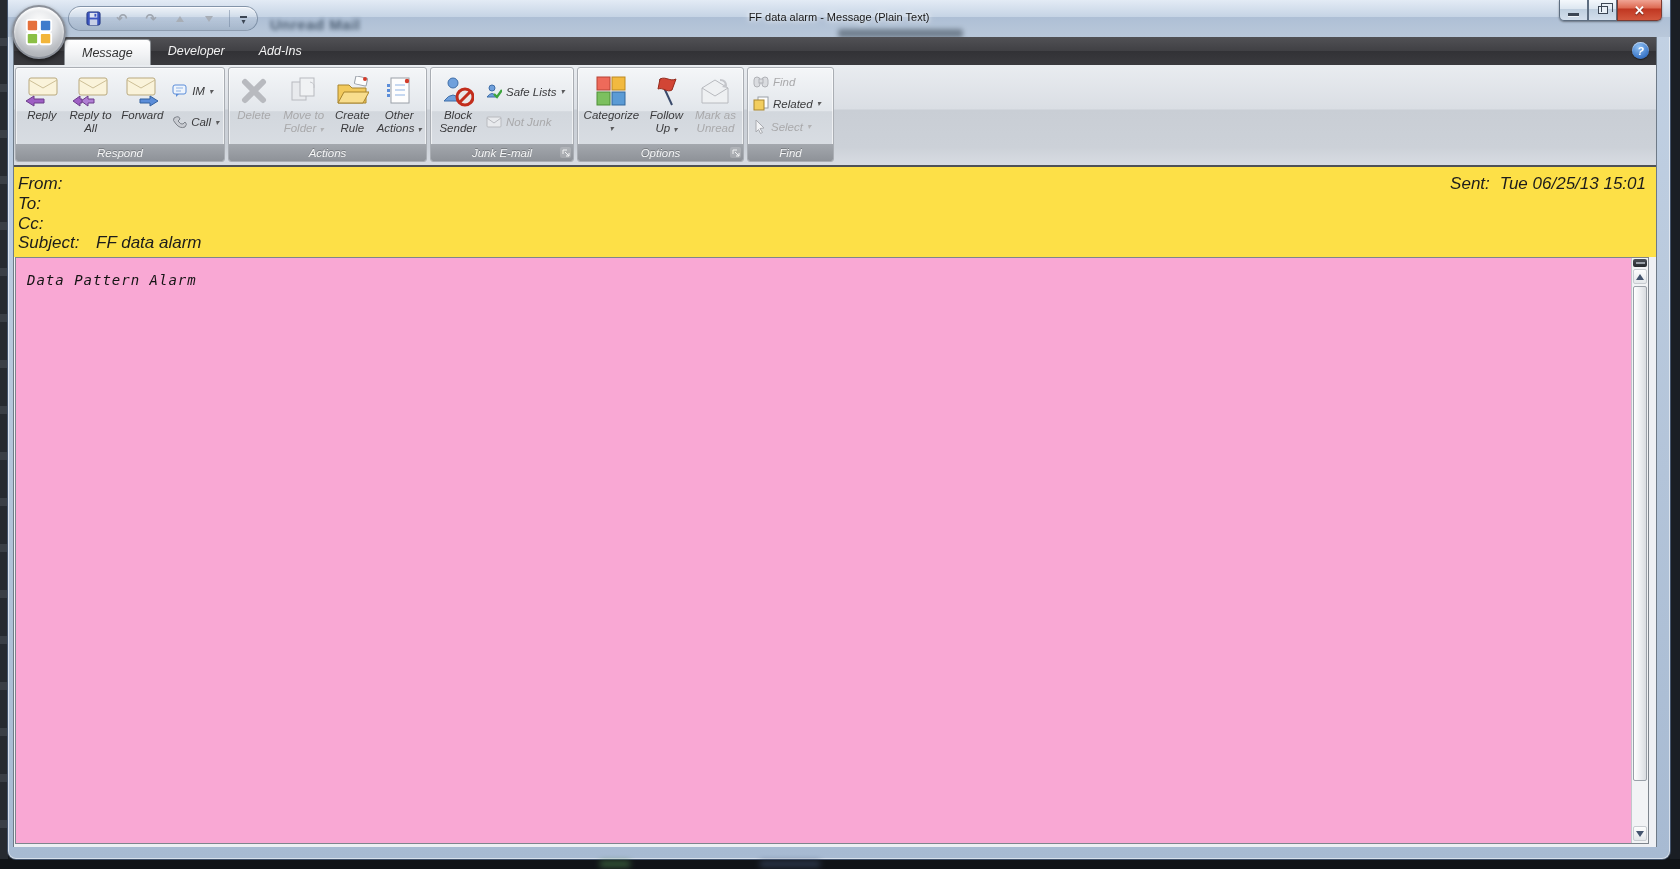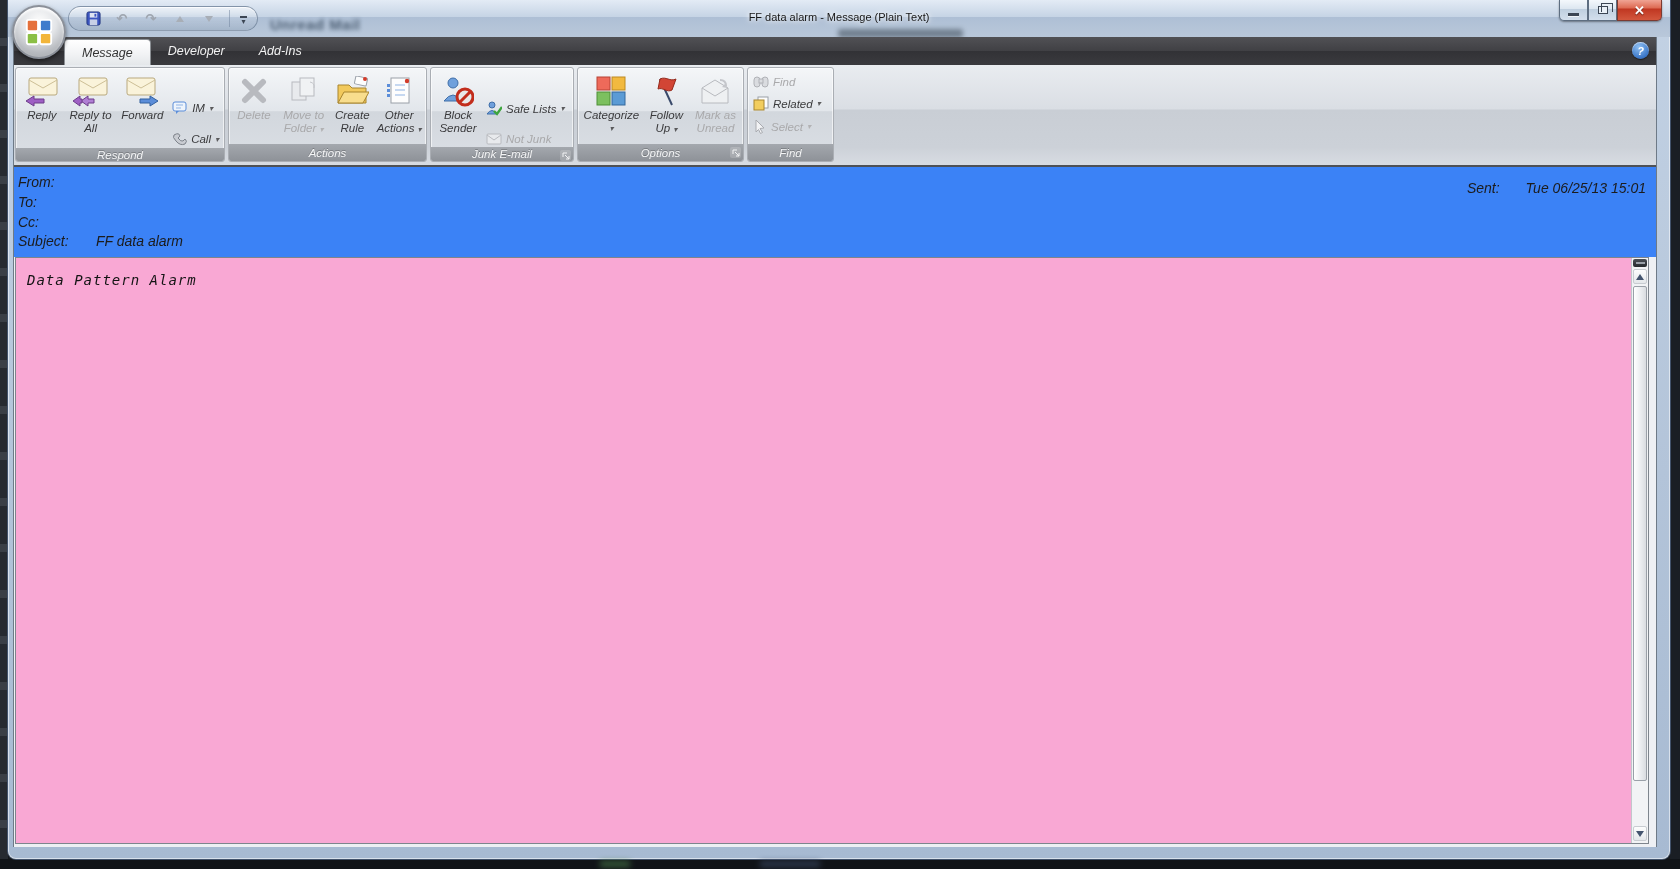--- a/index.html
+++ b/index.html
@@ -97,35 +97,35 @@
   .launcher { position:absolute; right:2px; top:3px; width:11px; height:11px; background:rgba(255,255,255,.18);
     border-radius:2px; display:flex; align-items:center; justify-content:center; }
 
   .bigbtn { display:flex; flex-direction:column; align-items:center; padding-top:4px; border-radius:3px; }
   .bigbtn .ic { height:36px; display:flex; align-items:center; justify-content:center; }
   .bigbtn .lbl { font-size:11.5px; line-height:13px; text-align:center; color:#3a3a3c; }
   .bigbtn.disabled .lbl { color:#a9a9ab; }
   .dd { font-size:8px; color:#5a5a5c; } .disabled .dd { color:#b2b2b4; }
   .dd-block { display:block; font-size:8px; color:#5a5a5c; text-align:center; }
 
-  .smallcol { display:flex; flex-direction:column; padding-top:30px; gap:13px; }
+  .smallcol { display:flex; flex-direction:column; padding-top:13px; gap:13px; }
   .smallbtn { display:flex; align-items:center; gap:4px; font-size:11.5px; color:#3a3a3c; padding:2px 3px; border-radius:2px; white-space:nowrap; }
   .smallbtn.disabled { color:#a9a9ab; }
   .findcol { display:flex; flex-direction:column; padding-top:4px; gap:4px; }
 
   
   .w-reply{width:48px;} .w-replyall{width:50px;} .w-forward{width:54px;}
   .w-delete{width:48px;} .w-move{width:56px;} .w-create{width:46px;} .w-other{width:52px;}
   .w-block{width:50px;} .w-categorize{width:64px;} .w-follow{width:48px;} .w-mark{width:52px;}
 
   
-  .hdr { position:absolute; left:0; top:130px; width:100%; height:90px; background:#3b82f6; font-size:14px; color:#1c1c1c; }
+  .hdr { position:absolute; left:0; top:130px; width:100%; height:90px; background:#fde047; font-size:17px; color:#1c1c1c; }
   .hdr-row { position:absolute; left:4px; display:flex; }
   .hdr-label { width:78px; }
-  .hdr-sent { position:absolute; right:10px; top:13px; display:flex; gap:26px; }
+  .hdr-sent { position:absolute; right:10px; top:7px; display:flex; gap:10px; }
 
   
   .bodywrap { position:absolute; left:0; top:220px; width:100%; height:590px; background:#eef0f4; }
   .bodybox { position:absolute; left:1px; top:0; right:7px; bottom:3px; background:#f9a8d4; border:1px solid #7e858d; }
   .body-text { position:absolute; left:11px; top:14px; font-family:"DejaVu Sans Mono", monospace;
     font-size:14px; letter-spacing:1px; color:#141414; white-space:pre; }
 
   
   .vscroll { position:absolute; right:0; top:0; bottom:0; width:17px; background:#f2f3f5; border-left:1px solid #c2c6cb; }
   .vs-grip { position:absolute; left:1px; right:1px; top:1px; height:8px; background:linear-gradient(180deg,#4b4f55,#26292d);

